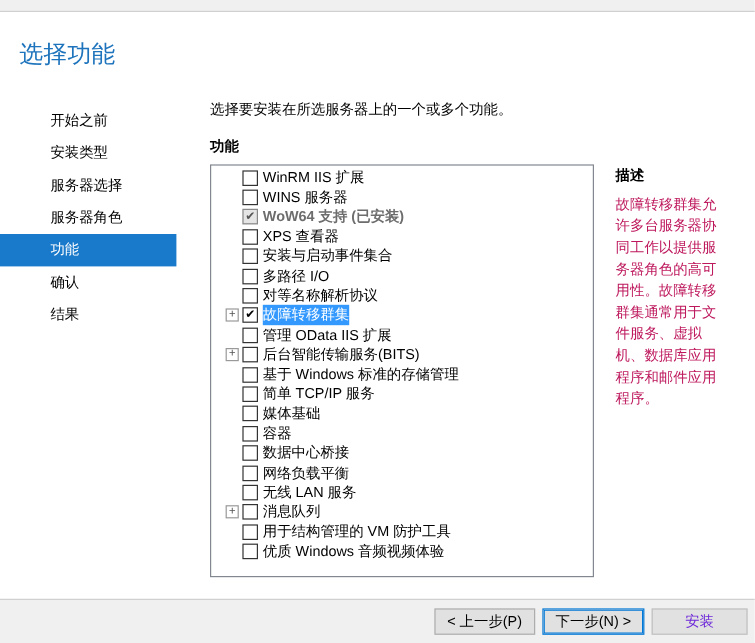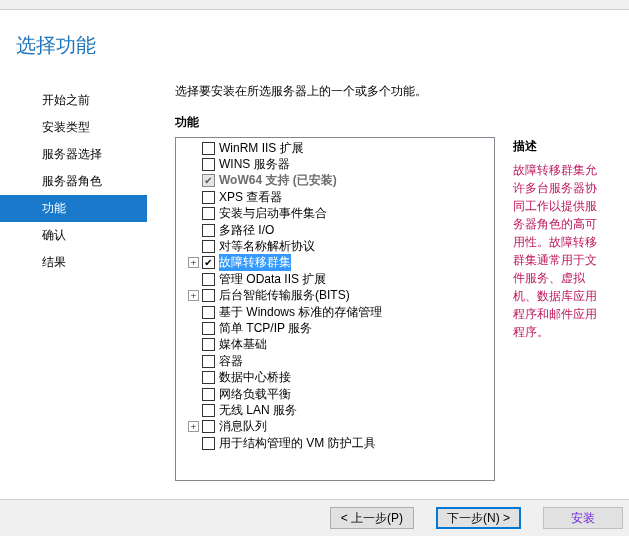--- a/index.html
+++ b/index.html
@@ -149,21 +149,21 @@
     left: 0;
     right: 0;
     top: 499px;
     height: 36px;
     border-top: 1px solid #d0d0d0;
     background: #f0f0f0;
     display: flex;
     align-items: center;
     justify-content: flex-end;
     padding-right: 6px;
-    gap: 22px;
+    gap: 6px;
   }
   .btn {
     height: 22px;
     min-width: 80px;
     padding: 0 10px;
     border: 1px solid #adadad;
     background: #e1e1e1;
     font-size: 12px;
     font-family: inherit;
     cursor: pointer;
@@ -295,20 +295,25 @@
               <div class="feature-row">
                 <span class="exp">+</span>
                 <span class="cb"></span>
                 <span class="feat-label">消息队列</span>
               </div>
               <div class="feature-row">
                 <span class="exp-spacer"></span>
                 <span class="cb"></span>
                 <span class="feat-label">用于结构管理的 VM 防护工具</span>
               </div>
+              <div class="feature-row">
+                <span class="exp-spacer"></span>
+                <span class="cb"></span>
+                <span class="feat-label">优质 Windows 音频视频体验</span>
+              </div>
             </div>
         </div>
         <div class="desc-col">
           <div class="col-heading">描述</div>
           <div class="desc-text">故障转移群集允许多台服务器协同工作以提供服务器角色的高可用性。故障转移群集通常用于文件服务、虚拟机、数据库应用程序和邮件应用程序。</div>
         </div>
       </div>
     </div>
   </div>
 </div>

